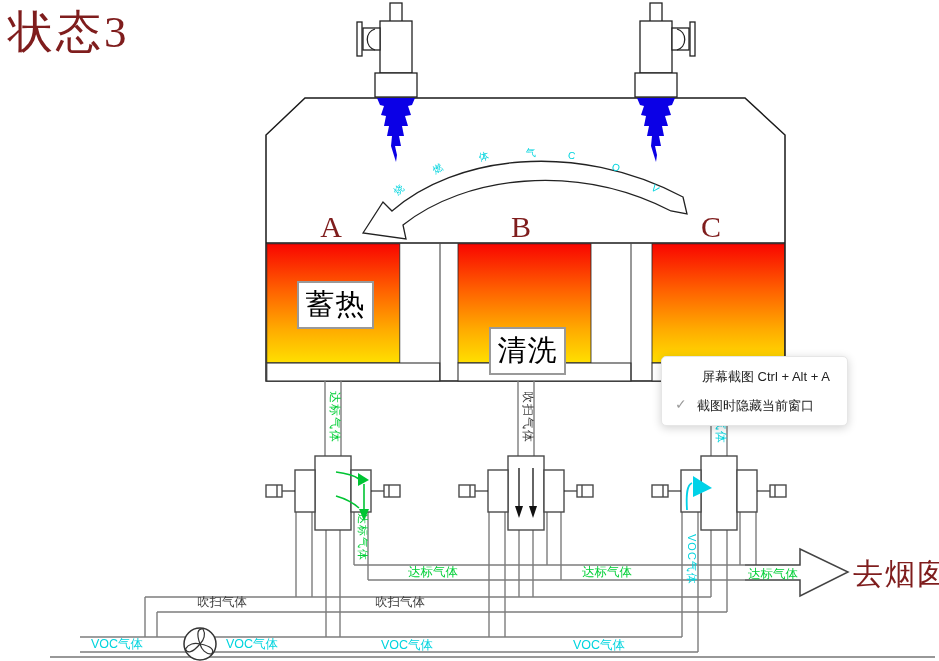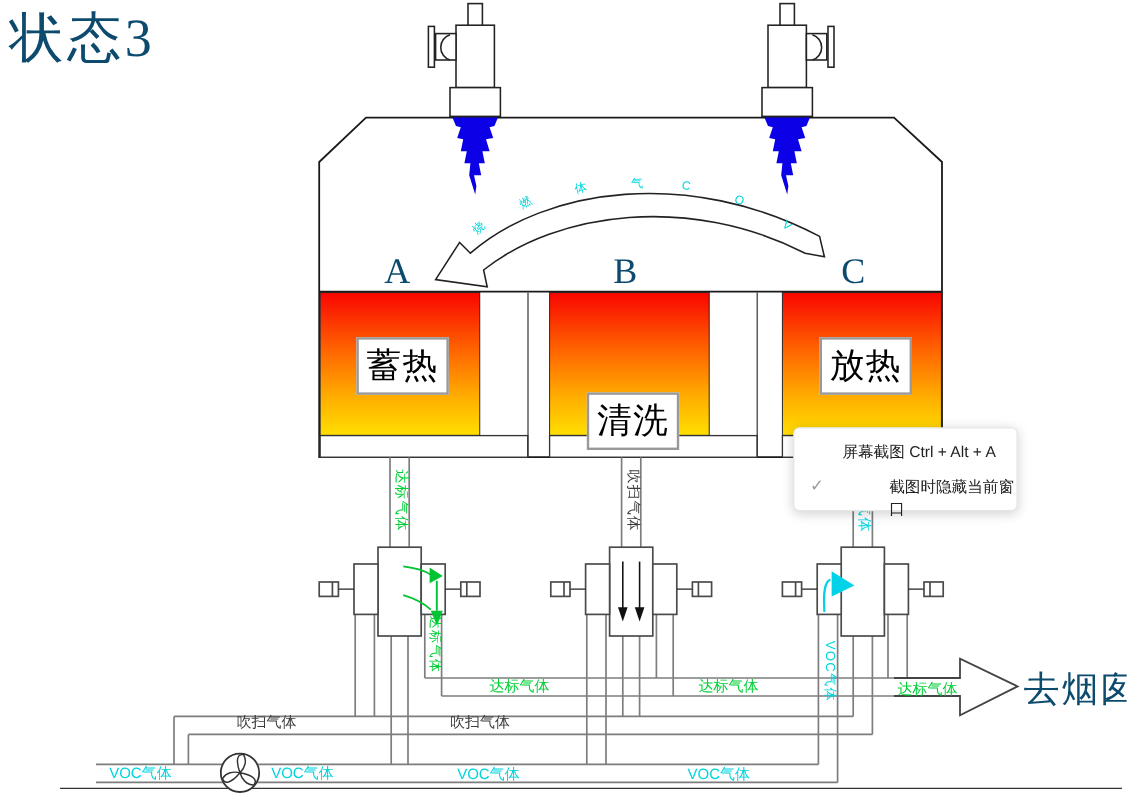--- a/index.html
+++ b/index.html
@@ -1,38 +1,38 @@
 <!DOCTYPE html>
 <html><head>
 <meta charset="utf-8">
 <style>
   html,body{margin:0;padding:0;background:#fff;}
   #stage{position:relative;width:939px;height:661px;background:#fff;overflow:hidden;
          font-family:"Liberation Sans",sans-serif;}
   #diagram{position:absolute;left:0;top:0;z-index:1;}
   .txt{position:absolute;z-index:5;white-space:nowrap;}
-  .serif{font-family:"Liberation Serif","DejaVu Serif",serif;color:#0c4a6e;}
+  .serif{font-family:"Liberation Serif","DejaVu Serif",serif;color:#7f1d1d;}
   #title{left:8px;top:2px;font-size:45px;letter-spacing:3px;}
   .abc{font-size:30px;width:34px;text-align:center;}
   .chambox{position:absolute;z-index:5;top:281px;width:73px;height:44px;background:#fff;
            border:2px solid #999;display:flex;align-items:center;justify-content:center;
            font-family:"Liberation Serif","DejaVu Serif",serif;font-size:29px;color:#000;letter-spacing:1px;}
   .lbl{font-size:12.5px;line-height:13px;}
   .lbl-clean{color:#00cf36;}
   .lbl-purge{color:#3c3c3c;}
   .lbl-voc{color:#00d4de;}
   .vlab{writing-mode:vertical-rl;text-orientation:sideways;font-size:12px;letter-spacing:1px;}
   .vsm{font-size:11px;}
   .arcch{position:absolute;z-index:5;color:#00d4de;font-size:10px;}
   #chimney-label{left:853px;top:554px;font-size:30px;letter-spacing:2px;}
   #tooltip{position:absolute;left:661px;top:356px;width:185px;height:68px;z-index:30;
            background:#fff;border:1px solid #e6e6e6;border-radius:5px;
            box-shadow:0 2px 10px rgba(0,0,0,.18);font-size:13px;color:#222;}
   #tooltip .row1{position:absolute;left:40px;top:11px;}
-  #tooltip .row2{position:absolute;left:35px;top:40px;margin-left:44px;}
+  #tooltip .row2{position:absolute;left:35px;top:40px;}
   #tooltip .chk{position:absolute;left:13px;top:39px;color:#9a9a9a;font-size:14px;}
 </style>
 </head>
 <body>
 
 <div id="stage">
 
 <svg id="diagram" width="939" height="661" viewBox="0 0 939 661">
   <defs>
     <linearGradient id="hot" x1="0" y1="0" x2="0" y2="1">
@@ -167,23 +167,20 @@
 <div class="txt serif abc" style="left:314px;top:210px;">A</div>
 <div class="txt serif abc" style="left:504px;top:210px;">B</div>
 <div class="txt serif abc" style="left:694px;top:210px;">C</div>
 
 <div class="chambox" style="left:297px;text-align:center;">
       <span>蓄热</span>
     </div>
 <div class="chambox" style="left:489px;margin-top:46px;">
       <span>清洗</span>
     </div>
-<div class="chambox" style="left:683px;">
-      <span>放热</span>
-    </div>
 
 <span class="arcch" style="left:652px;top:183px;transform:rotate(38deg);">V</span>
 <span class="arcch" style="left:612px;top:162px;transform:rotate(24deg);">O</span>
 <span class="arcch" style="left:568px;top:150px;transform:rotate(10deg);">C</span>
 <span class="arcch" style="left:526px;top:146px;transform:rotate(-2deg);">气</span>
 <span class="arcch" style="left:479px;top:150px;transform:rotate(-14deg);">体</span>
 <span class="arcch" style="left:433px;top:162px;transform:rotate(-28deg);">燃</span>
 <span class="arcch" style="left:394px;top:183px;transform:rotate(-42deg);">烧</span>
 
 <div class="txt vlab lbl-clean" style="left:326px;top:391px;">达标气体</div>

